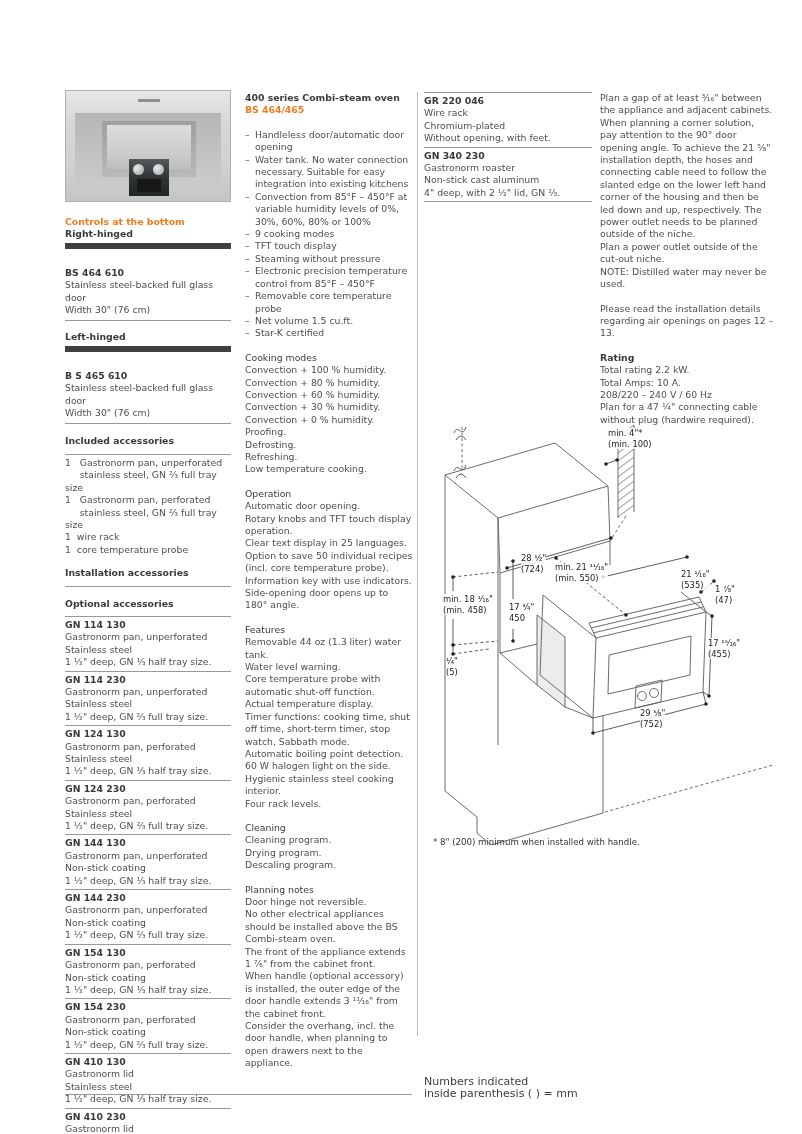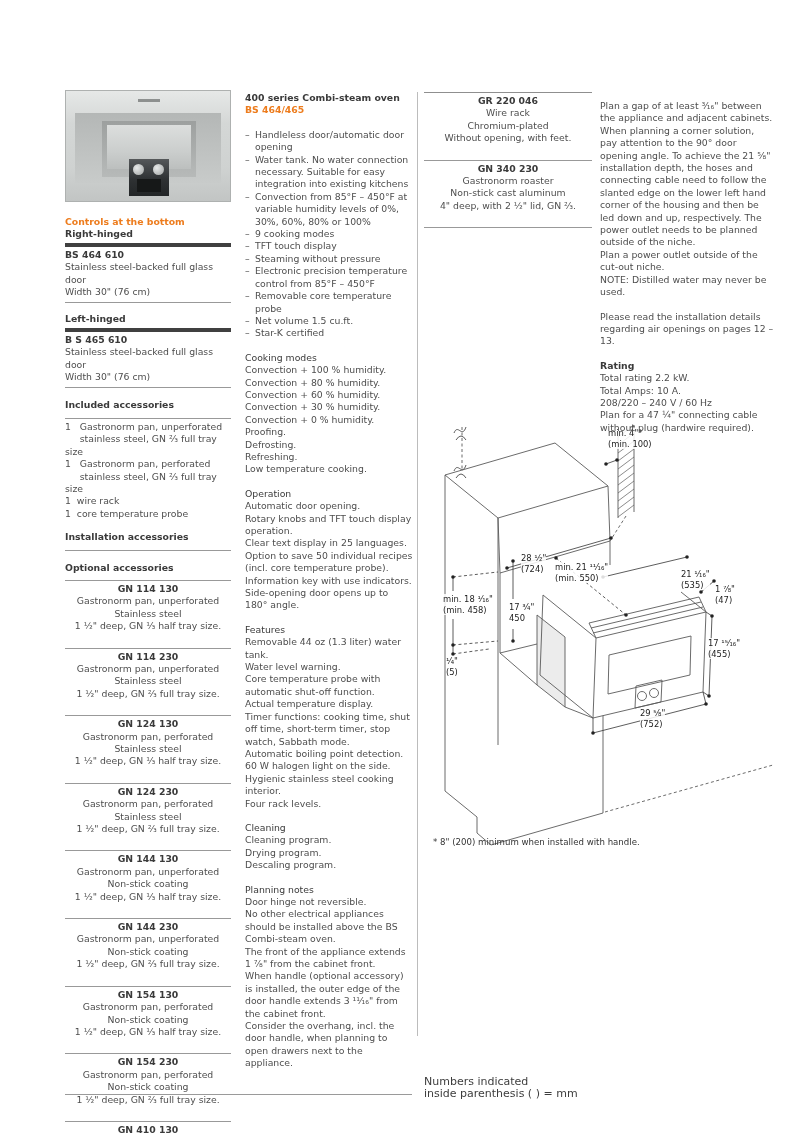--- a/index.html
+++ b/index.html
@@ -7,31 +7,31 @@
         font-family:"DejaVu Sans","Liberation Sans",sans-serif;font-size:9.3px;line-height:12.4px;color:#4e4e4e;}
   .abs{position:absolute;}
   .b{font-weight:bold;color:#3a3a3a;}
   .prl{white-space:pre-line;}
   .prw{white-space:pre-wrap;}
 
   
   .col1{left:65px;top:216px;width:166px;}
   .col2{left:245px;top:92px;width:168px;}
   .col3acc{left:424px;top:92px;width:168px;border-top:1px solid #8f8f8f;padding-top:2px;}
-  .col4{left:600px;top:100px;width:174px;}
+  .col4{left:600px;top:92px;width:174px;}
   .divider{left:417px;top:92px;width:1px;height:944px;background:#bcbcbc;}
   .bottomrule{left:65px;top:1094px;width:347px;height:1px;background:#9a9a9a;}
 
   
   .orange{color:#ed7c1d;font-weight:bold;}
   .model{border-bottom:1px solid #999;padding-bottom:4px;margin-bottom:10px;}
-  .model .hinge{font-weight:bold;color:#3a3a3a;border-bottom:4px solid #404040;padding-bottom:2px;margin-bottom:2px;}
+  .model .hinge{font-weight:bold;color:#3a3a3a;border-bottom:6px solid #404040;padding-bottom:2px;margin-bottom:18px;}
   .sechead{font-weight:bold;color:#3a3a3a;border-bottom:1px solid #999;padding-bottom:6px;margin:11px 0 2px;}
   .instblock{border-bottom:1px solid #999;padding-bottom:4px;}
-  .accitem{border-bottom:1px solid #999;padding-bottom:15px;margin-bottom:2px;text-align:center;}
+  .accitem{border-bottom:1px solid #999;padding-bottom:2px;margin-bottom:2px;}
 
   
   .photo{left:65px;top:90px;width:166px;height:112px;background:linear-gradient(180deg,#e6e8e7 0%,#d4d7d6 30%,#cfd2d1 70%,#c2c5c4 100%);border:1px solid #aeb1b0;box-sizing:border-box;}
   .photo .logo{position:absolute;left:72px;top:8px;width:22px;height:3px;background:#8d908f;}
   .photo .band{position:absolute;left:9px;top:22px;right:9px;height:70px;background:linear-gradient(180deg,#b4b7b6,#c8cbca);}
   .photo .doorframe{position:absolute;left:36px;top:30px;width:94px;height:56px;background:linear-gradient(180deg,#9da09f,#b7bab9);}
   .photo .glass{position:absolute;left:41px;top:34px;width:84px;height:44px;background:linear-gradient(180deg,#dcdedd,#cbcecd 60%,#bcbfbe);}
   .photo .panel{position:absolute;left:63px;top:68px;width:40px;height:37px;background:linear-gradient(180deg,#55585a,#2e3133 55%,#232627);}
   .photo .knob{position:absolute;width:11px;height:11px;border-radius:50%;background:radial-gradient(circle at 35% 35%,#e8eaea,#9fa2a1);top:73px;}
   .photo .knob.k1{left:67px;} .photo .knob.k2{left:87px;}

